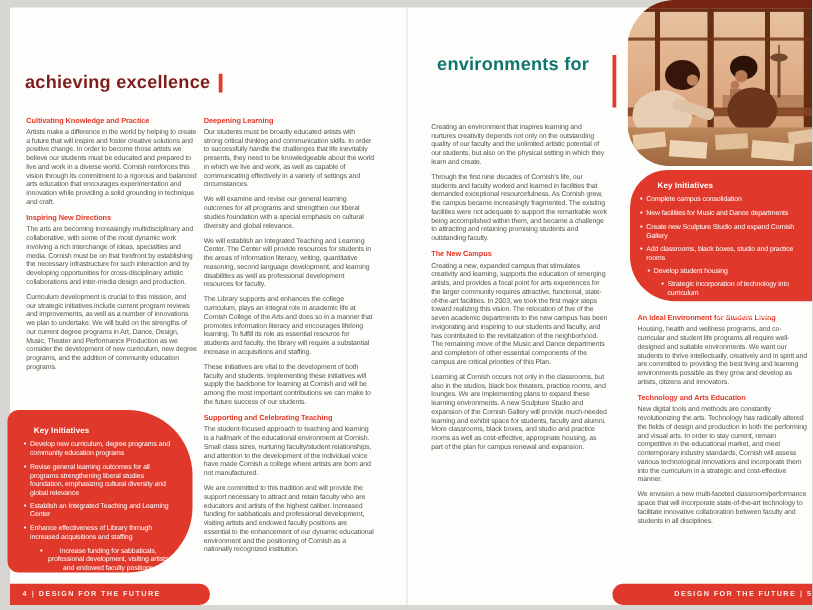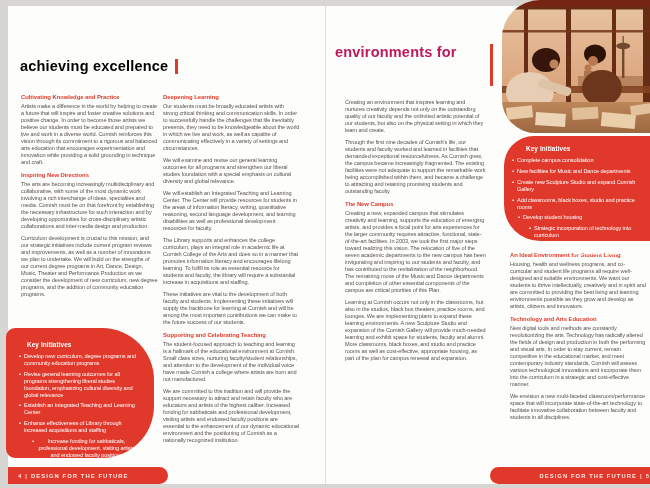--- a/index.html
+++ b/index.html
@@ -3,24 +3,24 @@
 <meta charset="utf-8">
 <style>
   html,body{margin:0;padding:0;background:#c9c8c4;}
   .stage{position:relative;width:650px;height:488px;background:#d7d6d2;overflow:hidden;
          font-family:"Liberation Sans", sans-serif;}
   .paper{position:absolute;left:8px;top:6px;width:642px;height:478px;background:#fdfdfb;}
   .gutter{position:absolute;left:325px;top:6px;width:1px;height:478px;background:#e2e1dd;}
 
   
   .lp-title{position:absolute;left:20px;top:58px;display:flex;align-items:center;
-            font-size:14.5px;font-weight:bold;color:#000000;letter-spacing:.2px;white-space:nowrap;}
+            font-size:14.5px;font-weight:bold;color:#7f1d1d;letter-spacing:.2px;white-space:nowrap;}
   .lp-title .rule{display:inline-block;width:2.5px;height:15px;background:#e23a29;margin-left:7px;}
-  .rp-title{position:absolute;left:335px;top:43px;width:151px;text-align:left;
-            font-size:14.5px;font-weight:bold;color:#be185d;line-height:18px;letter-spacing:.2px;}
+  .rp-title{position:absolute;left:335px;top:43px;width:151px;text-align:center;
+            font-size:14.5px;font-weight:bold;color:#0f766e;line-height:18px;letter-spacing:.2px;}
   .rp-title-rule{position:absolute;left:490px;top:44px;width:2.5px;height:42px;background:#e23a29;}
 
   
   .col{position:absolute;color:#5a544d;font-size:5.6px;line-height:7px;letter-spacing:-0.1px;}
   .col p{margin:0 0 5px 0;}
   .col h4{margin:6px 0 2px 0;font-size:5.9px;line-height:7px;color:#e23a29;letter-spacing:-0.05px;}
   .col h4.first{margin-top:0;}
   .lp-col1{left:21px;top:94px;width:137px;}
   .lp-col2{left:163px;top:94px;width:137px;}
   .rp-col1{left:345px;top:99px;width:141px;}

